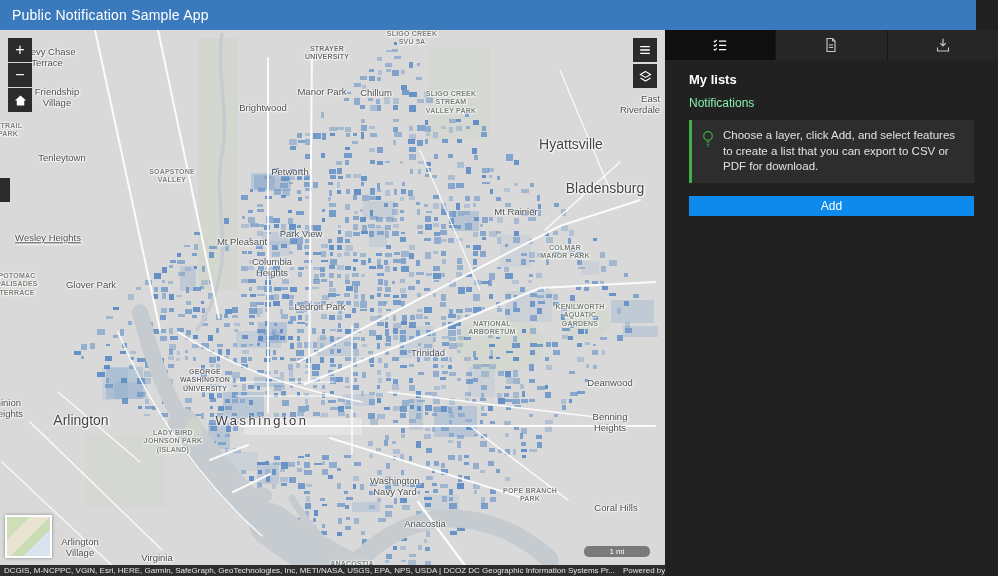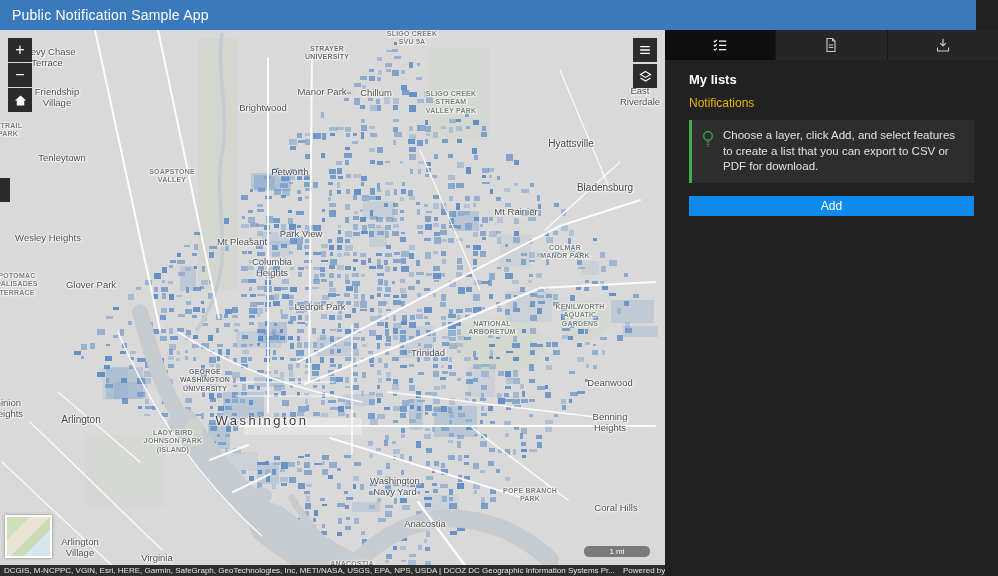--- a/index.html
+++ b/index.html
@@ -13,21 +13,21 @@
 
   .main{flex:1;display:flex;min-height:0}
 
   
   .map{position:relative;width:665px;height:546px;background:#d9d9d9;overflow:hidden;flex:0 0 665px}
   #basemap{position:absolute;left:0;top:0}
   #map-labels{position:absolute;inset:0;pointer-events:none}
   .mlabel{position:absolute;transform:translate(-50%,-50%);white-space:pre-line;text-align:center;line-height:1.2;pointer-events:none;
           text-shadow:0 0 2px #fff,0 0 2px #fff,0 0 3px #fff,1px 1px 2px #fff}
   .mlabel.place{font-size:9.5px;color:#4d4d4d}
-  .mlabel.town{font-size:10px;color:#454545}
+  .mlabel.town{font-size:14px;color:#454545}
   .mlabel.park{font-size:7px;font-weight:bold;color:#7a8178;letter-spacing:.2px}
   .mlabel.poi{font-size:7px;font-weight:bold;color:#6e6e6e;letter-spacing:.2px}
   .mlabel.city{font-size:13px;color:#3a3a3a;letter-spacing:2.5px}
 
   .map-btn{width:24px;height:24px;background:#2b2b2b;color:#fff;border:none;display:flex;align-items:center;justify-content:center;
            font-size:16px;line-height:1;cursor:pointer;font-family:"Liberation Sans",sans-serif}
   .zoom-ctrl{position:absolute;top:8px;left:8px;display:flex;flex-direction:column;gap:1px}
   .home-btn{position:absolute;top:58px;left:8px}
   .tr-ctrl{position:absolute;top:8px;right:8px;display:flex;flex-direction:column;gap:2px}
   .edge-widget{position:absolute;top:148px;left:0;width:10px;height:24px;background:#2b2b2b;border:none;cursor:pointer}
@@ -41,21 +41,21 @@
   .attribution .powered{margin-left:auto;padding-left:8px;flex:0 0 auto}
 
   
   .panel{width:333px;flex:0 0 333px;background:#212121;display:flex;flex-direction:column}
   .tabs{display:flex;height:30px;flex:0 0 30px;background:#2b2b2b}
   .tab{flex:1;border:none;background:#262626;display:flex;align-items:center;justify-content:center;cursor:pointer;border-right:1px solid #171717}
   .tab:last-child{border-right:none}
   .tab.selected{background:#0f0f0f}
   .panel-body{padding:12px 24px;font-size:12px}
   .panel-body h2{font-size:13px;font-weight:bold;color:#fff;margin-bottom:9px}
-  .notif-label{color:#eab308;margin-bottom:10px}
+  .notif-label{color:#86efac;margin-bottom:10px}
   .empty-link{color:#3f8ed9;text-align:center;margin-bottom:13px;font-size:11.5px}
   .hint{display:flex;gap:8px;background:#2d2d2d;border-left:3px solid #3fae49;padding:8px 9px;font-size:11.5px;line-height:1.35;color:#e2e2e2;margin-bottom:13px}
   .hint svg{flex:0 0 auto;margin-top:2px}
   .field-label{display:block;font-weight:bold;font-size:12.5px;color:#fff;margin-bottom:6px}
   .select{height:23px;border:1px solid #5a5a5a;background:#242424;display:flex;align-items:center;justify-content:space-between;
           padding:0 8px;color:#ececec;cursor:pointer;margin-bottom:15px}
   .chev{width:7px;height:7px;border-right:1.5px solid #ccc;border-bottom:1.5px solid #ccc;transform:rotate(45deg);margin-top:-4px}
   .add-btn{width:100%;height:20px;background:#0d8aeb;color:#fff;border:none;font-size:12px;cursor:pointer;font-family:"Liberation Sans",sans-serif}
 </style>
 </head>
@@ -1494,21 +1494,21 @@
       <div id="map-labels">
           <span class="mlabel place" style="left: 47px; top: 27px;">Chevy Chase
 Terrace</span>
           <span class="mlabel place" style="left: 57px; top: 67px;">Friendship
 Village</span>
           <span class="mlabel park" style="left: 8px; top: 100px;">T TRAIL
 PARK</span>
           <span class="mlabel place" style="left: 62px; top: 128px;">Tenleytown</span>
           <span class="mlabel park" style="left: 172px; top: 146px;">SOAPSTONE
 VALLEY</span>
-          <span class="mlabel place" style="left: 48px; top: 208px;">Wesley Heights</span>
+          <span class="mlabel place" style="left: 48px; top: 208px; text-decoration: underline;">Wesley Heights</span>
           <span class="mlabel place" style="left: 91px; top: 255px;">Glover Park</span>
           <span class="mlabel park" style="left: 17px; top: 255px;">POTOMAC
 PALISADES
 TERRACE</span>
           <span class="mlabel place" style="left: 7px; top: 378px;">minion
 Heights</span>
           <span class="mlabel town" style="left: 81px; top: 390px;">Arlington</span>
           <span class="mlabel park" style="left: 173px; top: 412px;">LADY BIRD
 JOHNSON PARK
 (ISLAND)</span>
@@ -1519,21 +1519,21 @@
           <span class="mlabel place" style="left: 263px; top: 78px;">Brightwood</span>
           <span class="mlabel place" style="left: 322px; top: 62px;">Manor Park</span>
           <span class="mlabel place" style="left: 376px; top: 63px;">Chillum</span>
           <span class="mlabel poi" style="left: 327px; top: 23px;">STRAYER
 UNIVERSITY</span>
           <span class="mlabel park" style="left: 412px; top: 8px;">SLIGO CREEK
 SVU 5A</span>
           <span class="mlabel park" style="left: 451px; top: 73px;">SLIGO CREEK
 STREAM
 VALLEY PARK</span>
-          <span class="mlabel place" style="left: 640px; top: 66px;">East Riverdale</span>
+          <span class="mlabel place" style="left: 640px; top: 74px; text-align: right;">East Riverdale</span>
           <span class="mlabel town" style="left: 571px; top: 114px;">Hyattsville</span>
           <span class="mlabel town" style="left: 605px; top: 158px; text-align: center;">Bladensburg</span>
           <span class="mlabel place" style="left: 516px; top: 182px;">Mt Rainier</span>
           <span class="mlabel place" style="left: 290px; top: 142px;">Petworth</span>
           <span class="mlabel place" style="left: 301px; top: 204px;">Park View</span>
           <span class="mlabel place" style="left: 242px; top: 212px;">Mt Pleasant</span>
           <span class="mlabel place" style="left: 272px; top: 237px;">Columbia
 Heights</span>
           <span class="mlabel place" style="left: 320px; top: 277px;">Ledroit Park</span>
           <span class="mlabel park" style="left: 565px; top: 222px;">COLMAR

